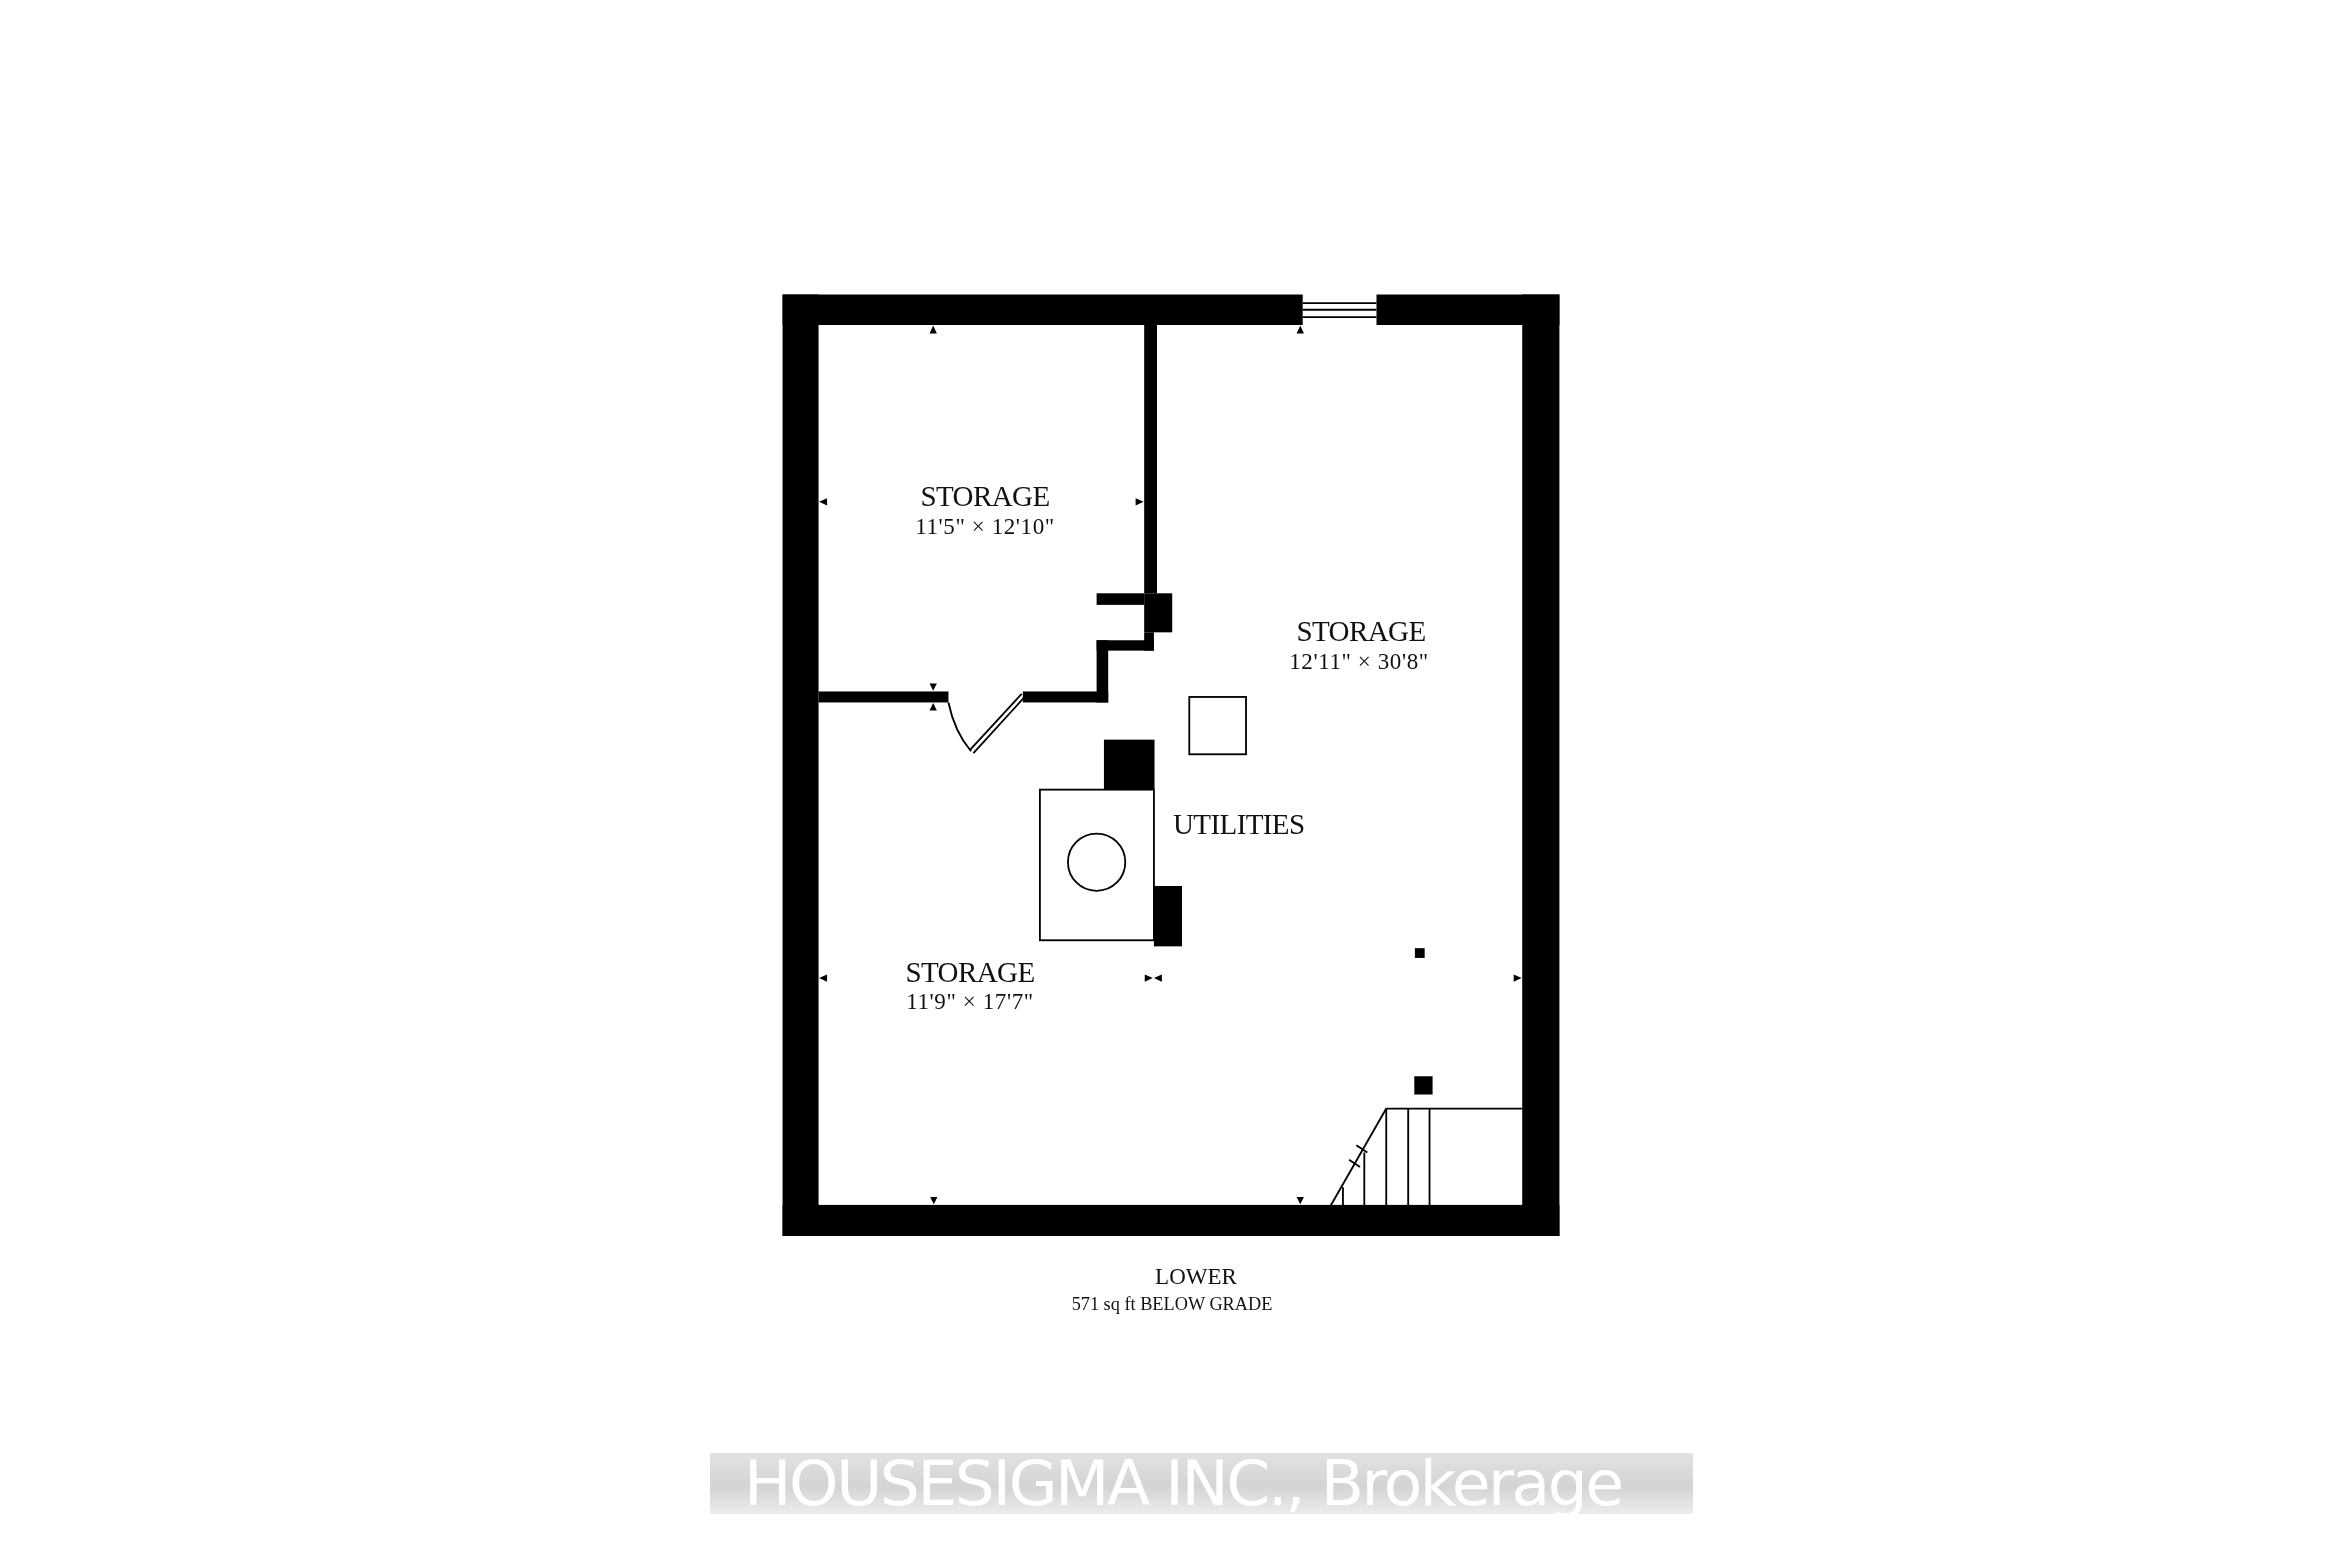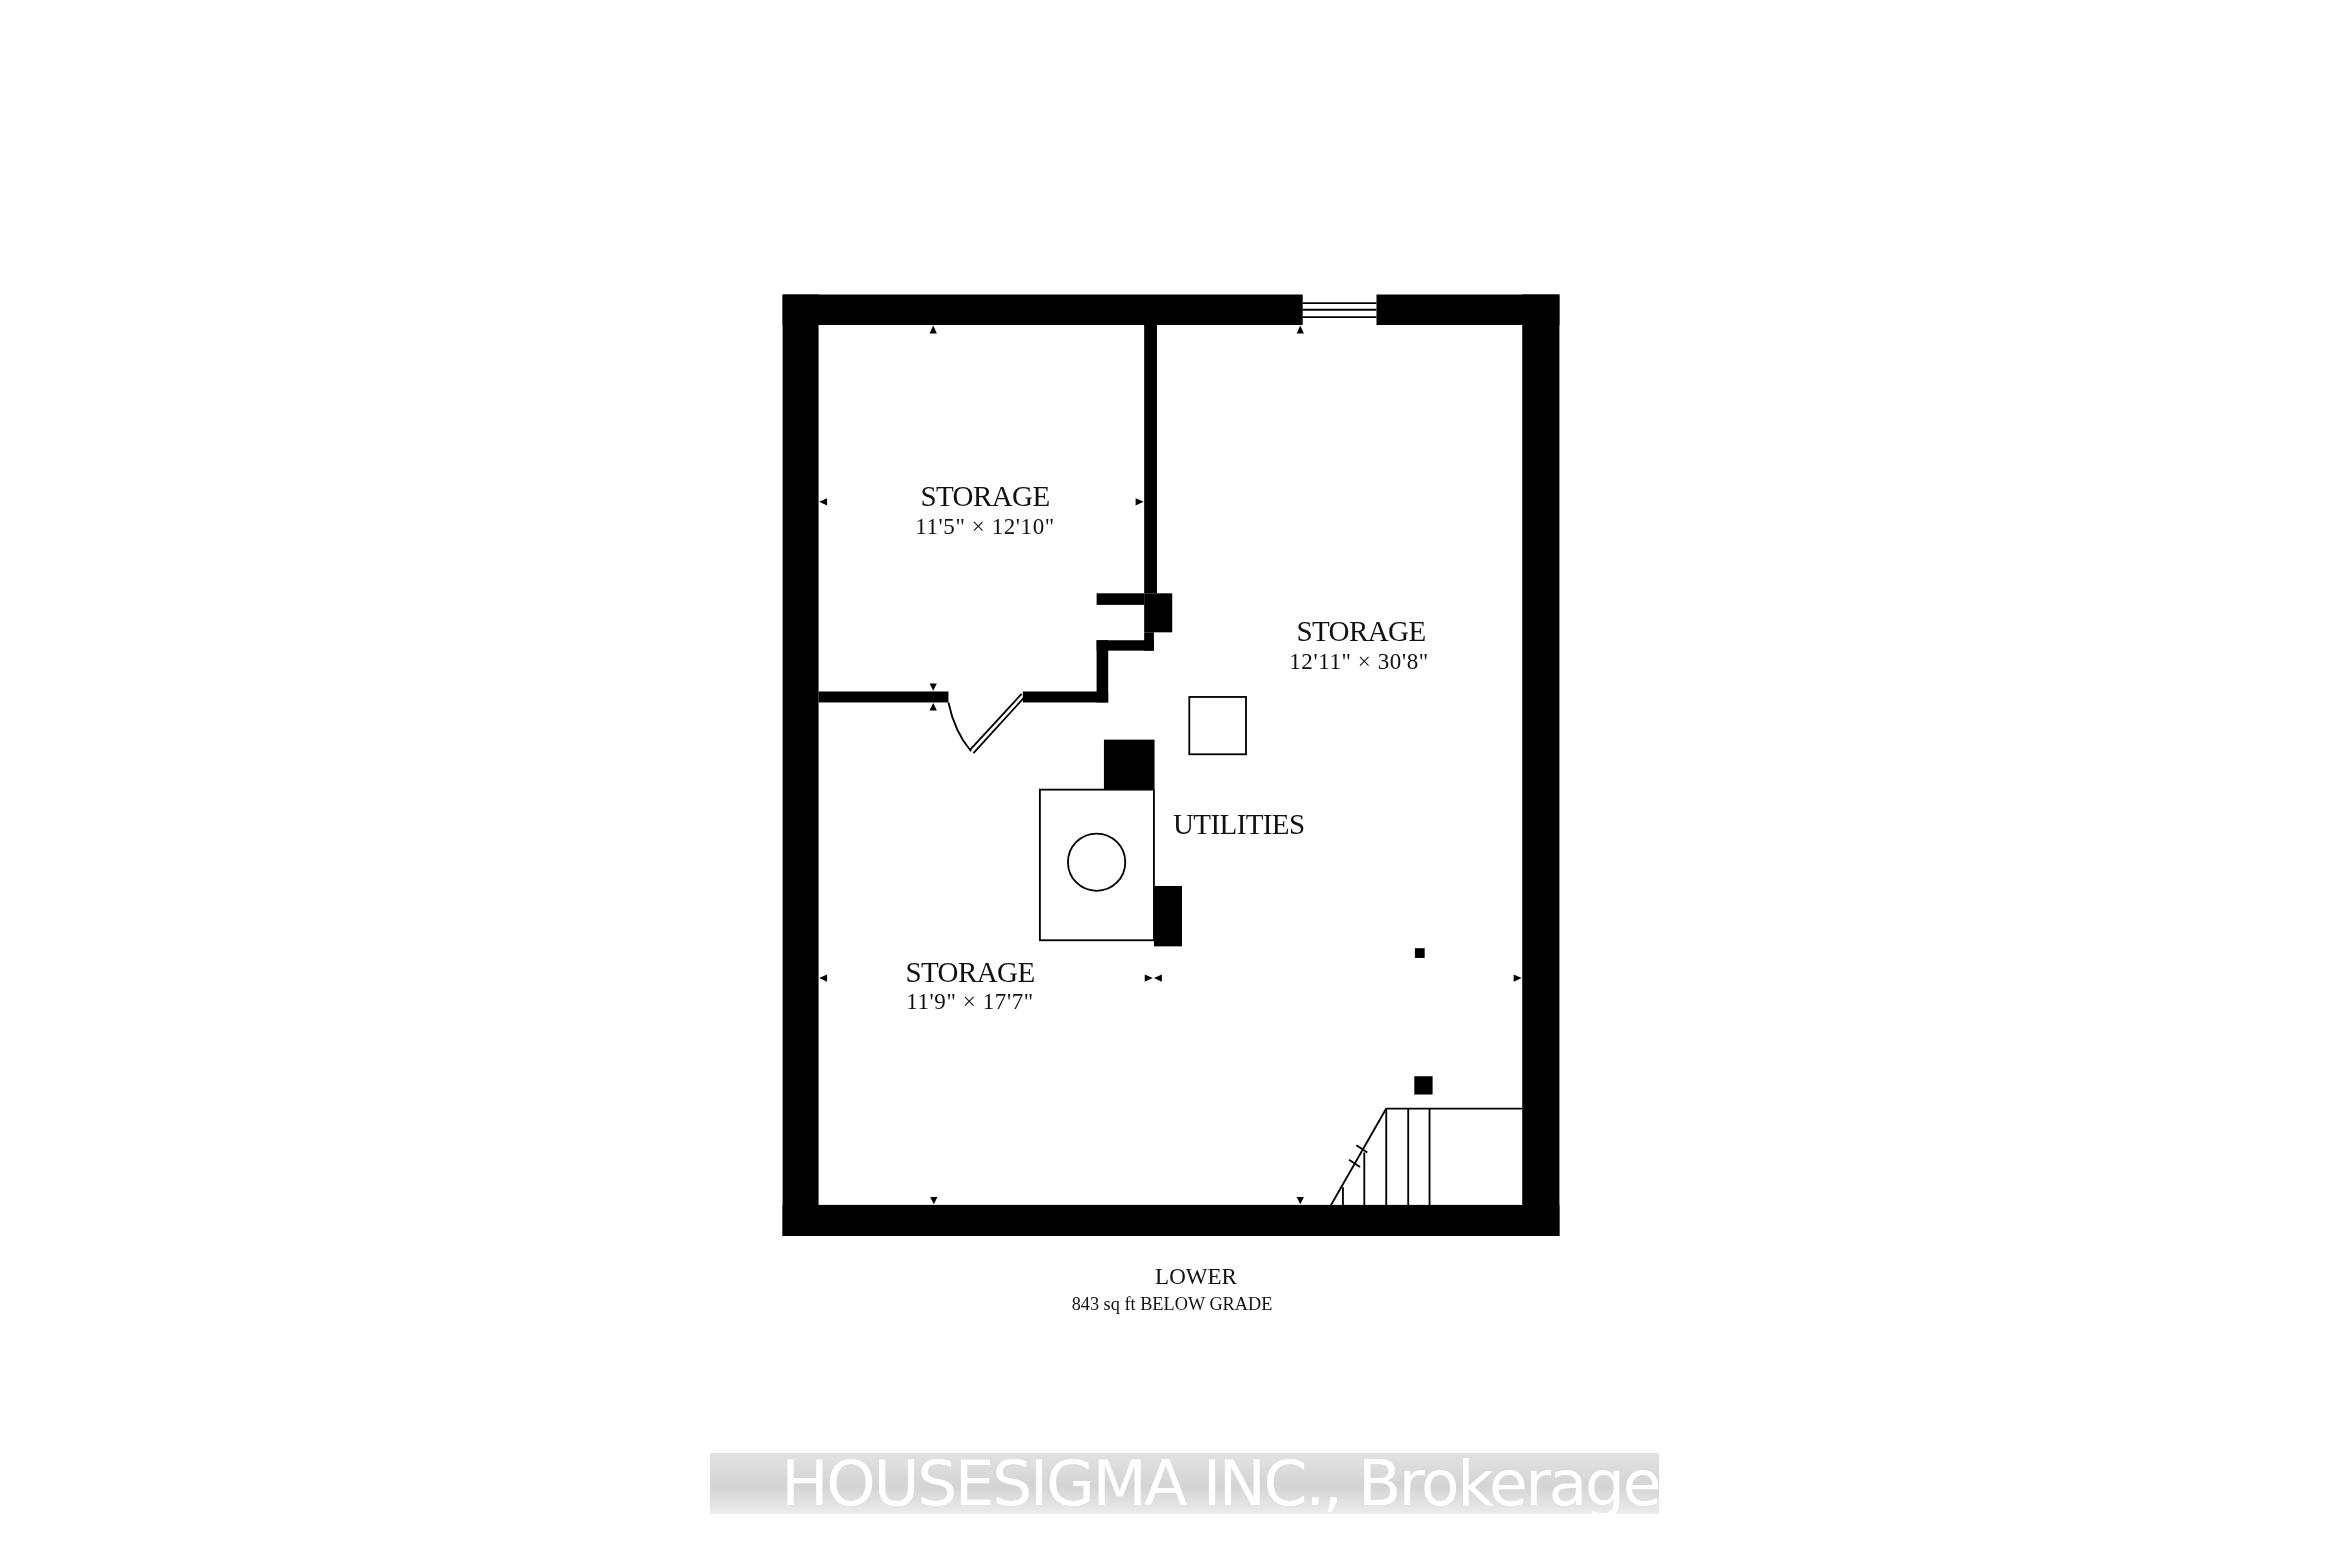--- a/index.html
+++ b/index.html
@@ -7,21 +7,21 @@
   #plan { position: absolute; left: 0; top: 0; width: 2342px; height: 1561px; }
   .lbl { position: absolute; font-family: Liberation Serif, serif; color: #111; white-space: nowrap; transform: translateX(-50%); line-height: 1; }
   .room-name { font-size: 29px; letter-spacing: -0.6px; }
   .room-dim { font-size: 23px; letter-spacing: 0.6px; }
   .floor-name { font-size: 23px; margin-left: 24px; }
   .floor-area { font-size: 18.3px; }
   .utilities { font-size: 29px; transform: none; letter-spacing: -0.6px; }
   .watermark-band {
     position: absolute; left: 710px; top: 1453px; width: 949px; height: 61px;
     background: linear-gradient(180deg, #e2e2e2 0%, #d4d4d4 55%, #ececec 100%);
-    display: flex; align-items: center; justify-content: flex-end;
+    display: flex; align-items: center; justify-content: flex-start; padding-left: 34px;
   }
   .watermark-text {
     font-family: "DejaVu Sans", sans-serif; font-size: 63px; color: #ffffff;
     white-space: nowrap; letter-spacing: -2.4px; line-height: 1;
   }
 </style>
 </head>
 <body>
 
 <svg id="plan" viewBox="0 0 3840 2560" xmlns="http://www.w3.org/2000/svg">
@@ -100,18 +100,18 @@
 
 <div class="lbl room-name" style="left:1361px; top:617px;">STORAGE</div>
 <div class="lbl room-dim" style="left:1359px; top:650px;">12'11" × 30'8"</div>
 
 <div class="lbl room-name" style="left:970px; top:958px;">STORAGE</div>
 <div class="lbl room-dim" style="left:970px; top:990px;">11'9" × 17'7"</div>
 
 <div class="lbl utilities" style="left:1173px; top:810px;">UTILITIES</div>
 
 <div class="lbl floor-name" style="left:1172px; top:1265px;">LOWER</div>
-<div class="lbl floor-area" style="left:1172px; top:1295px;">843 sq ft BELOW GRADE</div>
+<div class="lbl floor-area" style="left:1172px; top:1295px;">571 sq ft BELOW GRADE</div>
 
 <div class="watermark-band">
   <span class="watermark-text">HOUSESIGMA INC., Brokerage</span>
 </div>
 
 
 </body></html>

